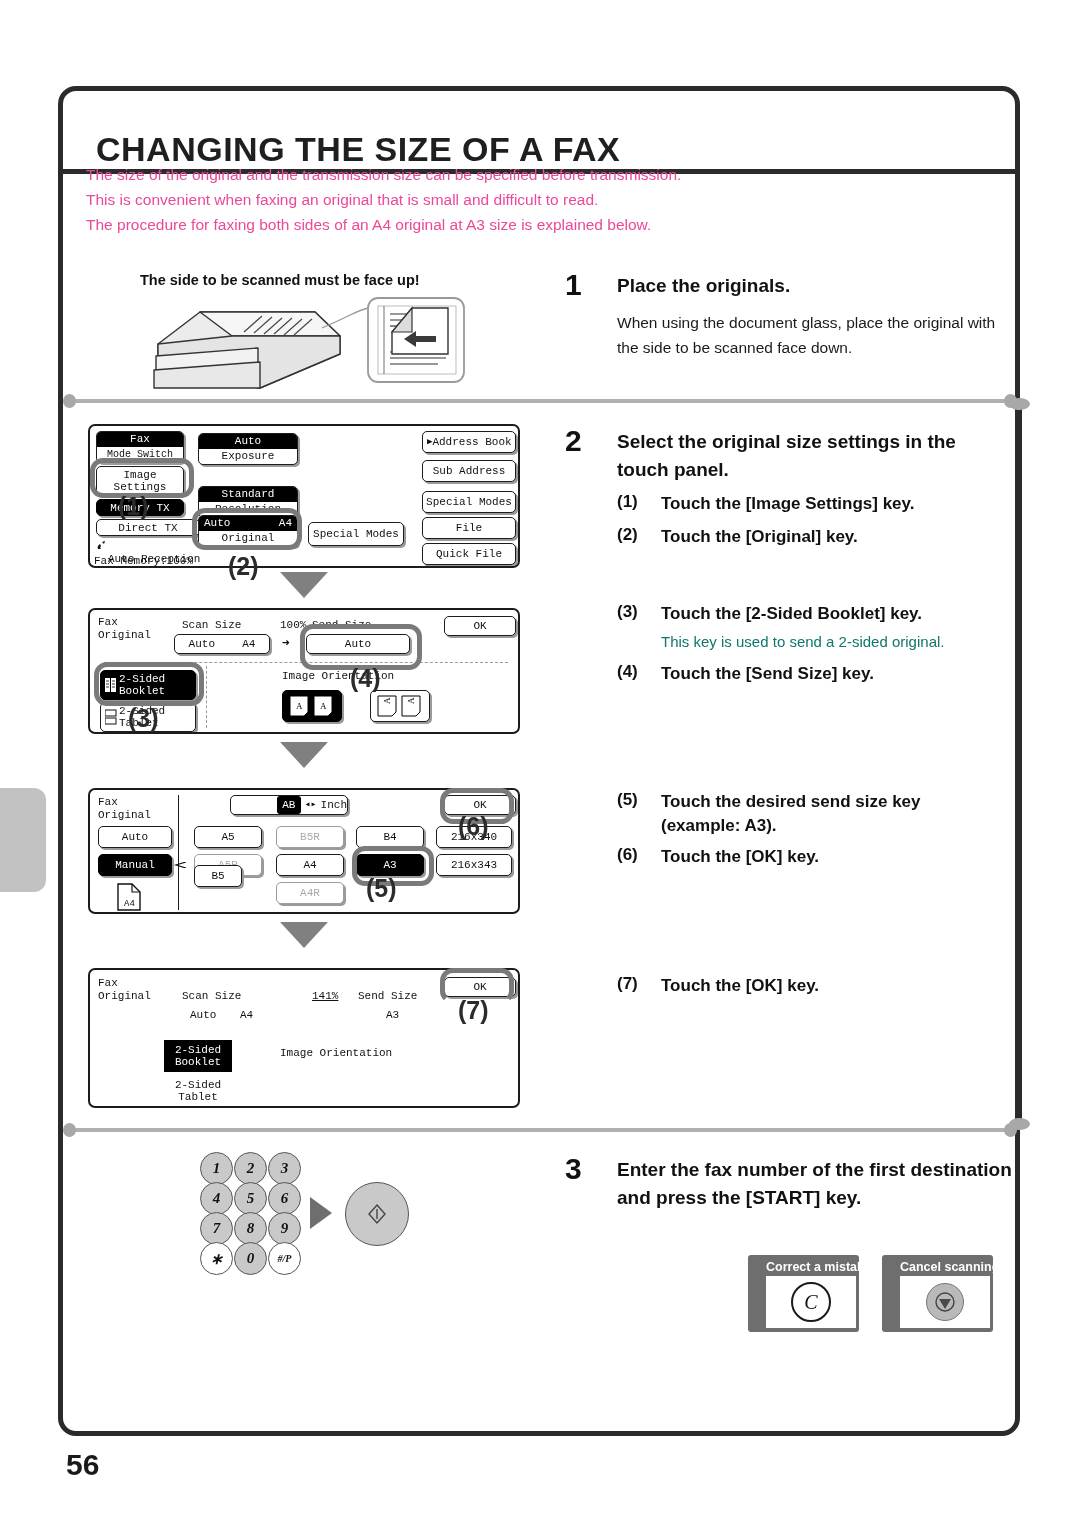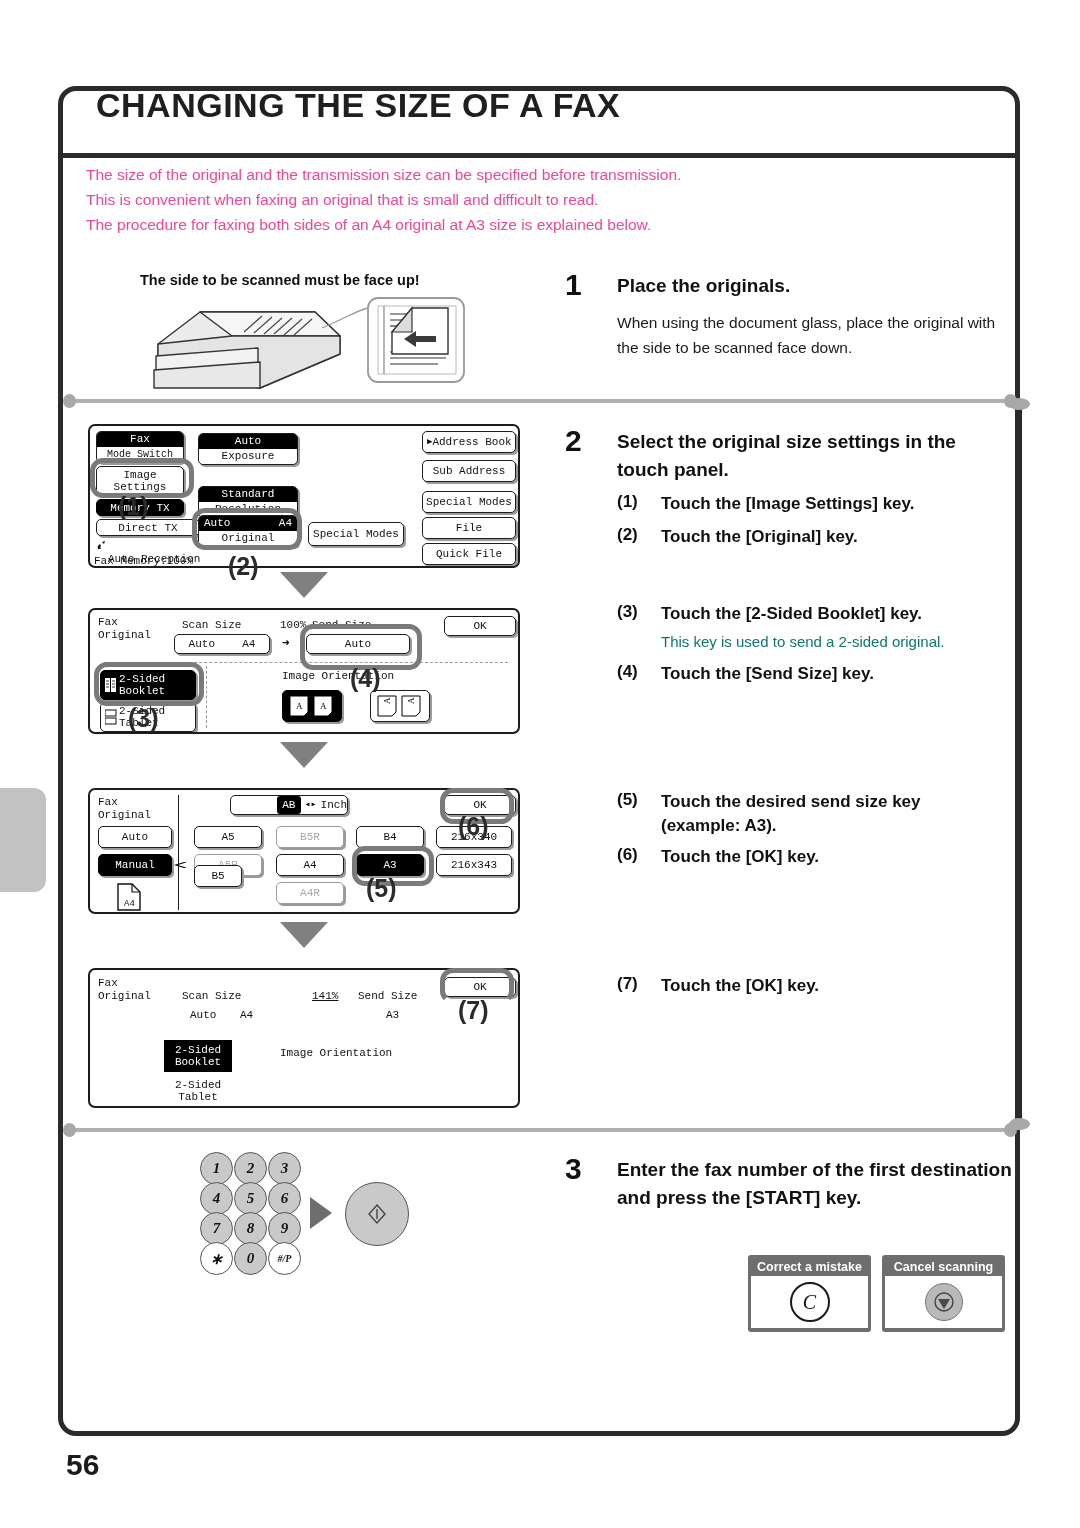--- a/index.html
+++ b/index.html
@@ -27,25 +27,25 @@
     border-radius: 18px;
     box-sizing: border-box;
     background: #fff;
   }
 
   .title-bar {
     position: absolute;
     left: 58px;
     top: 86px;
     width: 962px;
-    height: 72px;
+    height: 88px;
     box-sizing: border-box;
     border-bottom: 5px solid #2b2b2b;
     display: flex;
-    align-items: flex-start;
+    align-items: flex-end;
   }
   .title-text {
     font-size: 34px;
     font-weight: bold;
     letter-spacing: 0.5px;
     padding-left: 38px;
     color: #1f1f1f;
     white-space: nowrap;
   }
 
@@ -321,24 +321,24 @@
     left: 310px; top: 1197px;
     width: 0; height: 0;
     border-top: 16px solid transparent;
     border-bottom: 16px solid transparent;
     border-left: 22px solid #6e6e6e;
   }
 
   
   .cbox {
     position: absolute;
-    width: 123px;
+    width: 111px;
     background: #6e6e6e;
     border-radius: 3px;
-    padding: 3px 3px 4px 3px;
+    padding: 3px 3px 4px 18px;
     box-sizing: border-box;
   }
   .cbox .cb-title {
     color: #fff;
     font-size: 12.5px;
     font-weight: bold;
     text-align: center;
     line-height: 18px;
     white-space: nowrap;
   }

